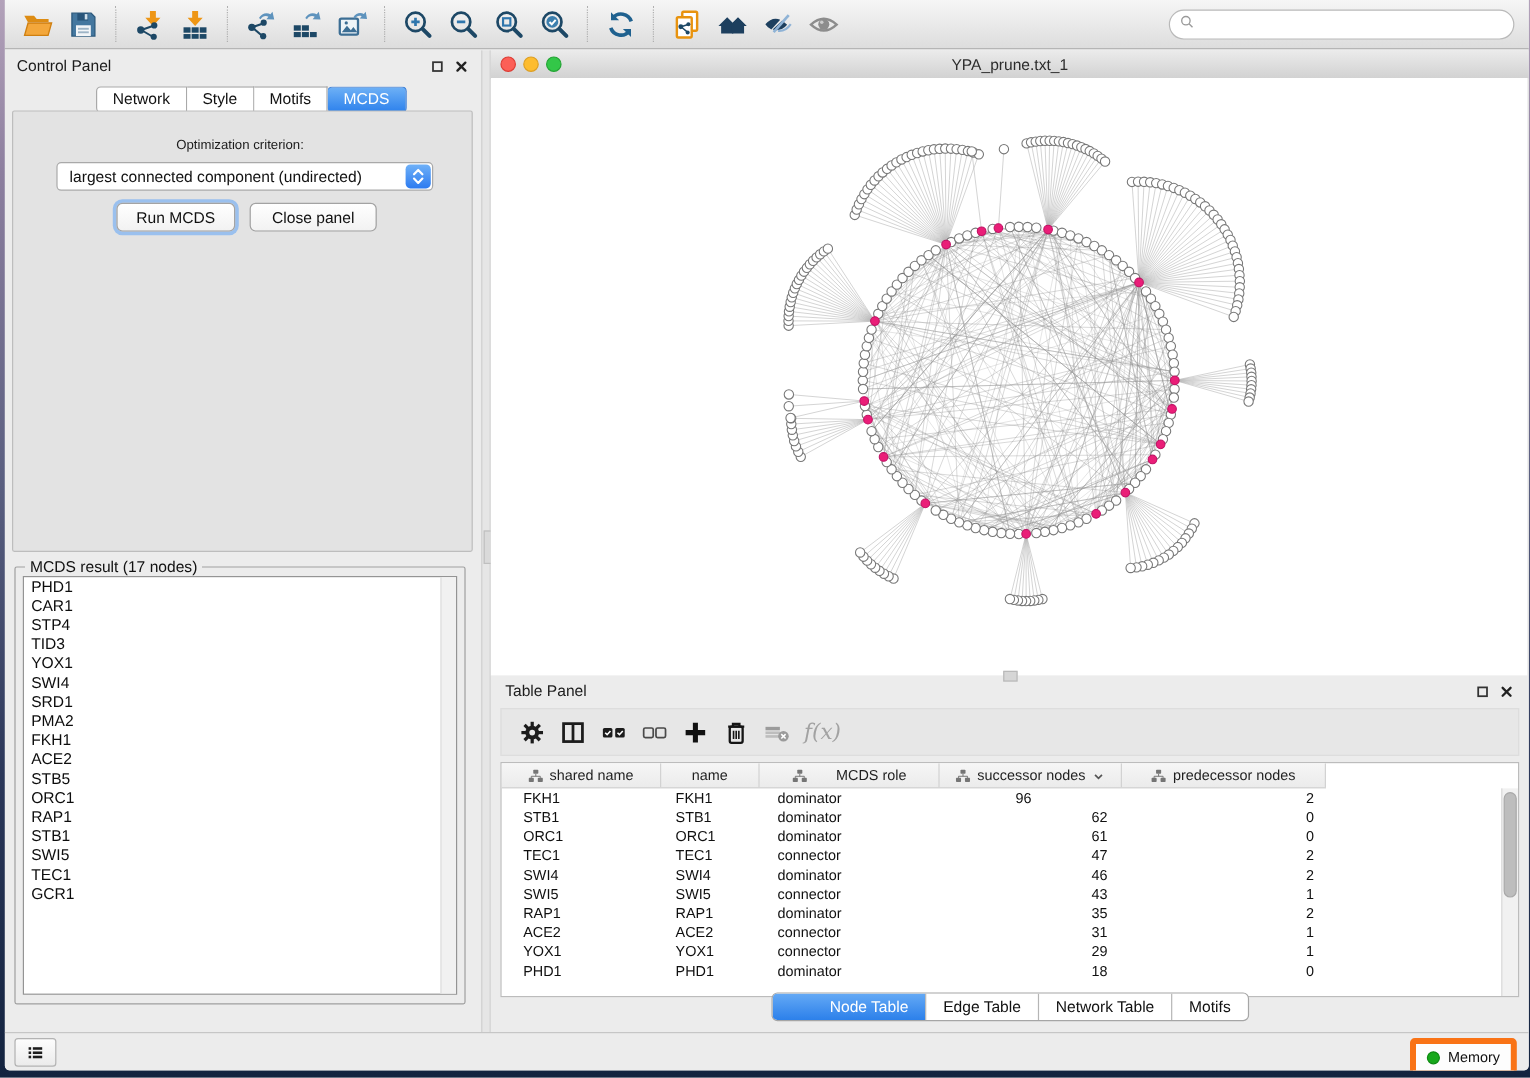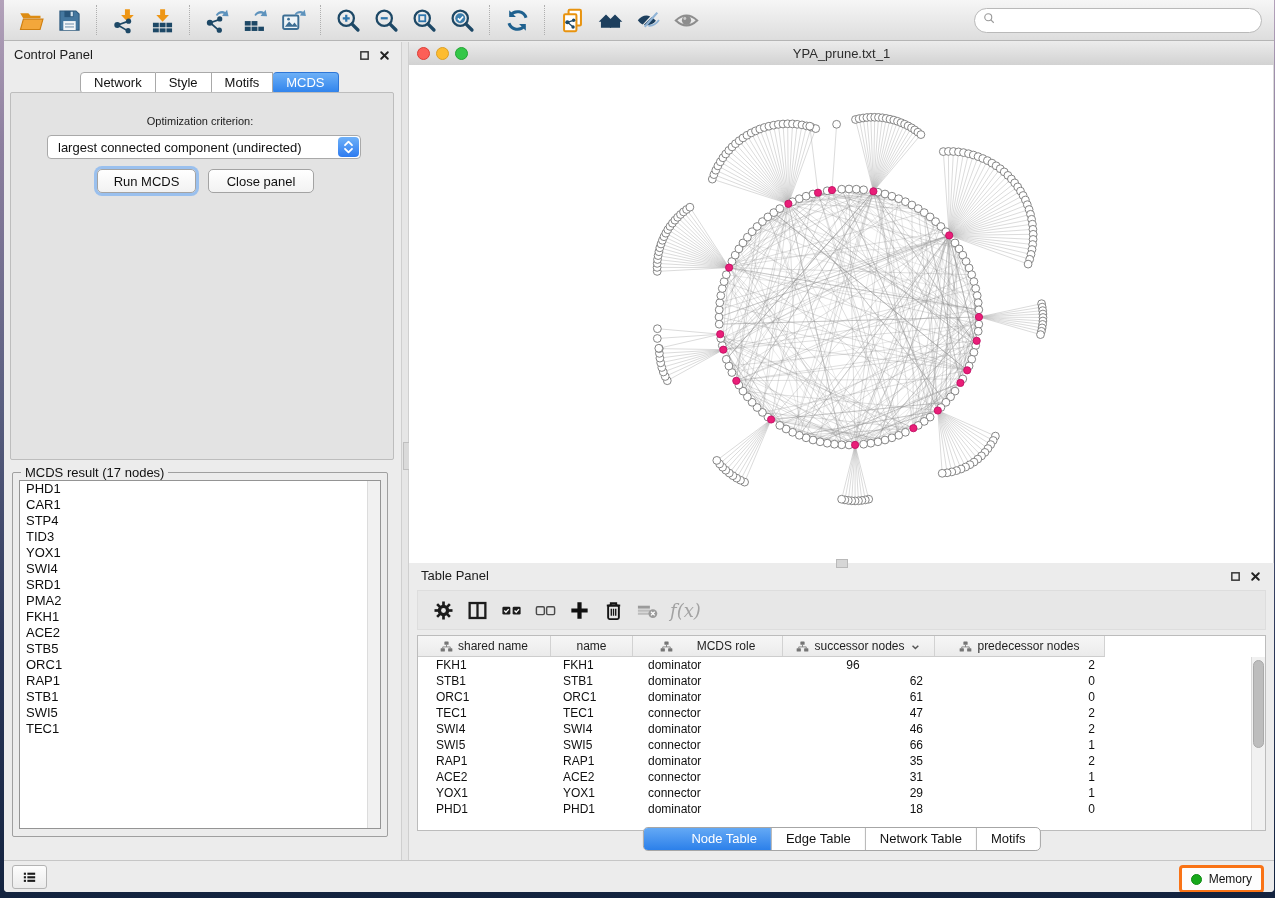--- a/index.html
+++ b/index.html
@@ -97,21 +97,21 @@
     border:1px solid #a6a6a6;border-radius:5px;overflow:hidden;background:#fff;height:22px;}
   .btab{padding:0 14px;font-size:13px;line-height:22px;color:#111;border-left:1px solid #b5b5b5;}
   .btab:first-child{border-left:none;padding-left:48px;}
   .btab.active{background:linear-gradient(#64a9f5,#2c80ea);color:#fff;}
 
   
   .status-bar{position:absolute;left:0;right:0;bottom:0;height:31px;background:#ececec;border-top:1px solid #c6c6c6;}
   .sb-left-btn{position:absolute;left:8px;top:4px;width:33px;height:22px;background:linear-gradient(#fdfdfd,#ebebeb);
     border:1px solid #b3b3b3;border-radius:3px;display:flex;align-items:center;justify-content:center;}
   .sb-left-btn svg{width:17px;height:17px;}
-  .memory-btn{position:absolute;right:10px;top:4px;height:22px;background:#fdfdfd;border:3px solid #f97316;
+  .memory-btn{position:absolute;right:10px;top:4px;height:22px;background:#fdfdfd;border:5px solid #f97316;
     border-radius:4px;display:flex;align-items:center;padding:0 9px;gap:7px;}
   .memory-dot{width:11px;height:11px;border-radius:50%;background:#17a81b;border:1px solid #0f8a13;box-sizing:border-box;}
   .memory-btn span{font-size:12px;color:#111;}
 </style>
 </head>
 <body>
 
 <div class="wallpaper">
   <div class="app">
 
@@ -330,20 +330,21 @@
               <div class="result-item">SRD1</div>
               <div class="result-item">PMA2</div>
               <div class="result-item">FKH1</div>
               <div class="result-item">ACE2</div>
               <div class="result-item">STB5</div>
               <div class="result-item">ORC1</div>
               <div class="result-item">RAP1</div>
               <div class="result-item">STB1</div>
               <div class="result-item">SWI5</div>
               <div class="result-item">TEC1</div>
+              <div class="result-item">GCR1</div>
             </div>
           <div class="result-scroll"></div>
         </div>
       </fieldset>
     </div>
 
     <div class="vsplit">
       <div class="vsplit-grip"></div>
     </div>
 
@@ -1232,21 +1233,21 @@
                 <div class="tcell" style="width: 133px; text-align: left; padding-left: 18px;">SWI4</div>
                 <div class="tcell" style="width: 82px; text-align: left; padding-left: 12px;">SWI4</div>
                 <div class="tcell" style="width: 150px; text-align: left; padding-left: 15px;">dominator</div>
                 <div class="tcell" style="width: 152px; text-align: right; padding-right: 12px;">46</div>
                 <div class="tcell" style="width: 170px; text-align: right; padding-right: 10px;">2</div>
               </div>
               <div class="trow">
                 <div class="tcell" style="width: 133px; text-align: left; padding-left: 18px;">SWI5</div>
                 <div class="tcell" style="width: 82px; text-align: left; padding-left: 12px;">SWI5</div>
                 <div class="tcell" style="width: 150px; text-align: left; padding-left: 15px;">connector</div>
-                <div class="tcell" style="width: 152px; text-align: right; padding-right: 12px;">66</div>
+                <div class="tcell" style="width: 152px; text-align: right; padding-right: 12px;">43</div>
                 <div class="tcell" style="width: 170px; text-align: right; padding-right: 10px;">1</div>
               </div>
               <div class="trow">
                 <div class="tcell" style="width: 133px; text-align: left; padding-left: 18px;">RAP1</div>
                 <div class="tcell" style="width: 82px; text-align: left; padding-left: 12px;">RAP1</div>
                 <div class="tcell" style="width: 150px; text-align: left; padding-left: 15px;">dominator</div>
                 <div class="tcell" style="width: 152px; text-align: right; padding-right: 12px;">35</div>
                 <div class="tcell" style="width: 170px; text-align: right; padding-right: 10px;">2</div>
               </div>
               <div class="trow">

